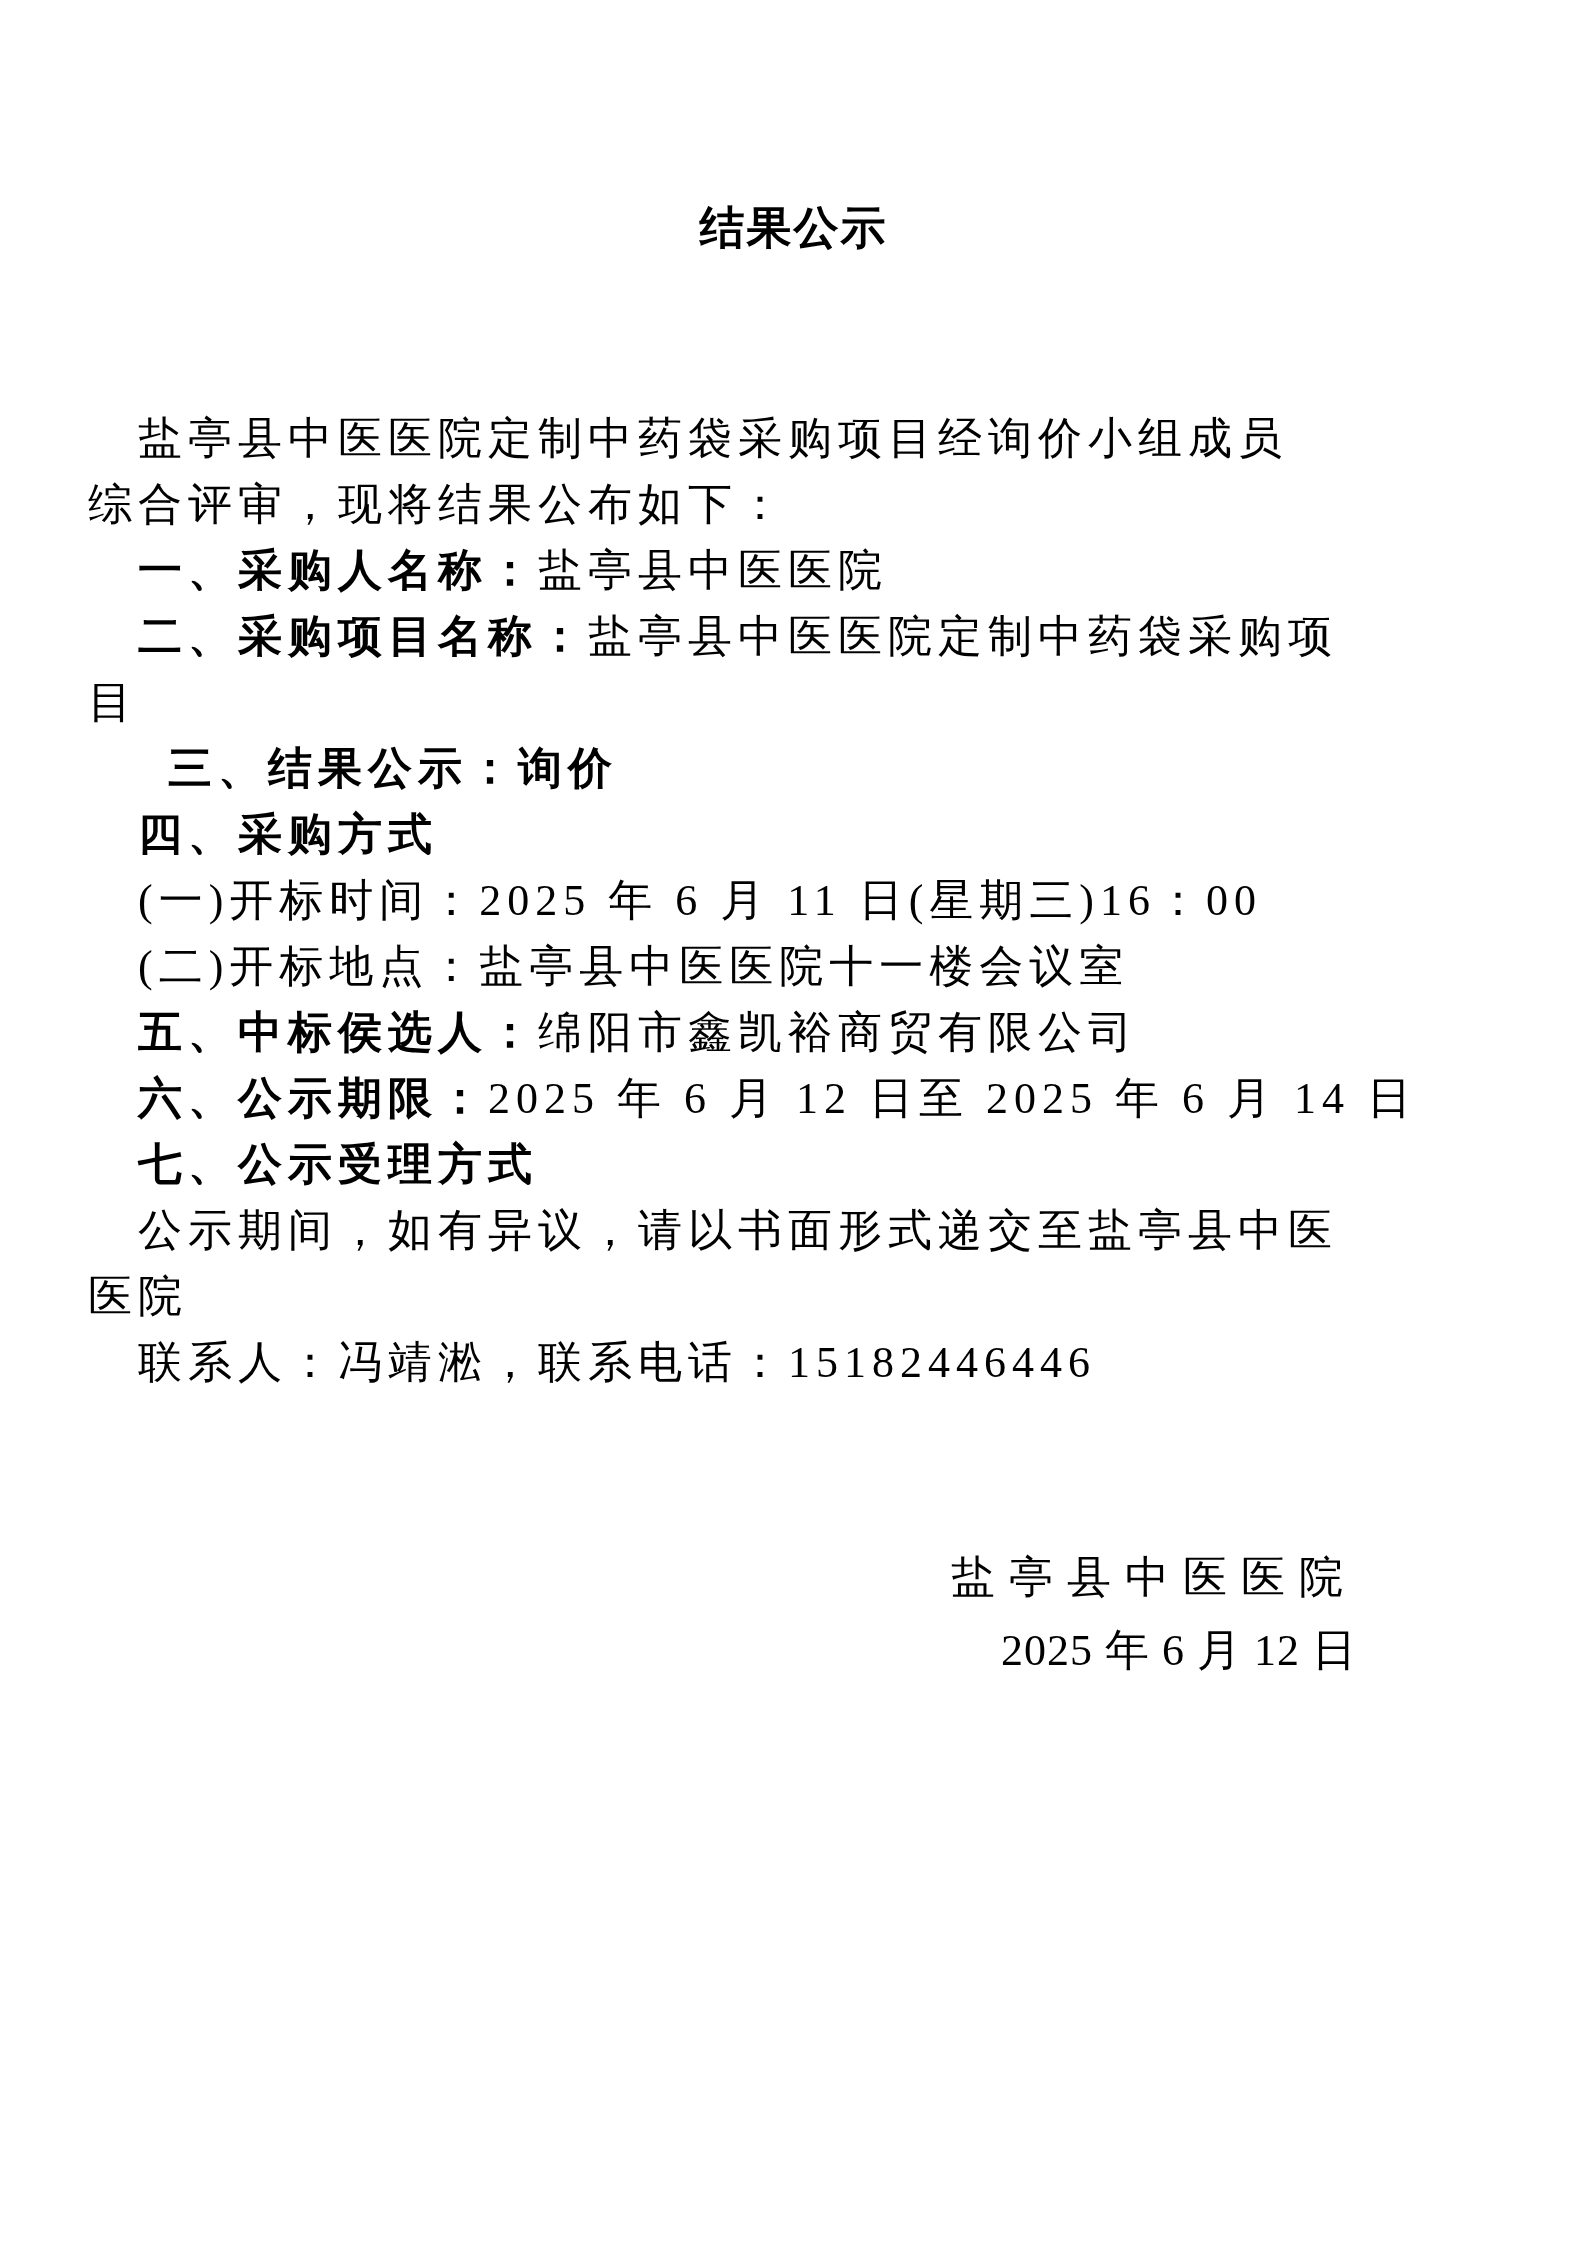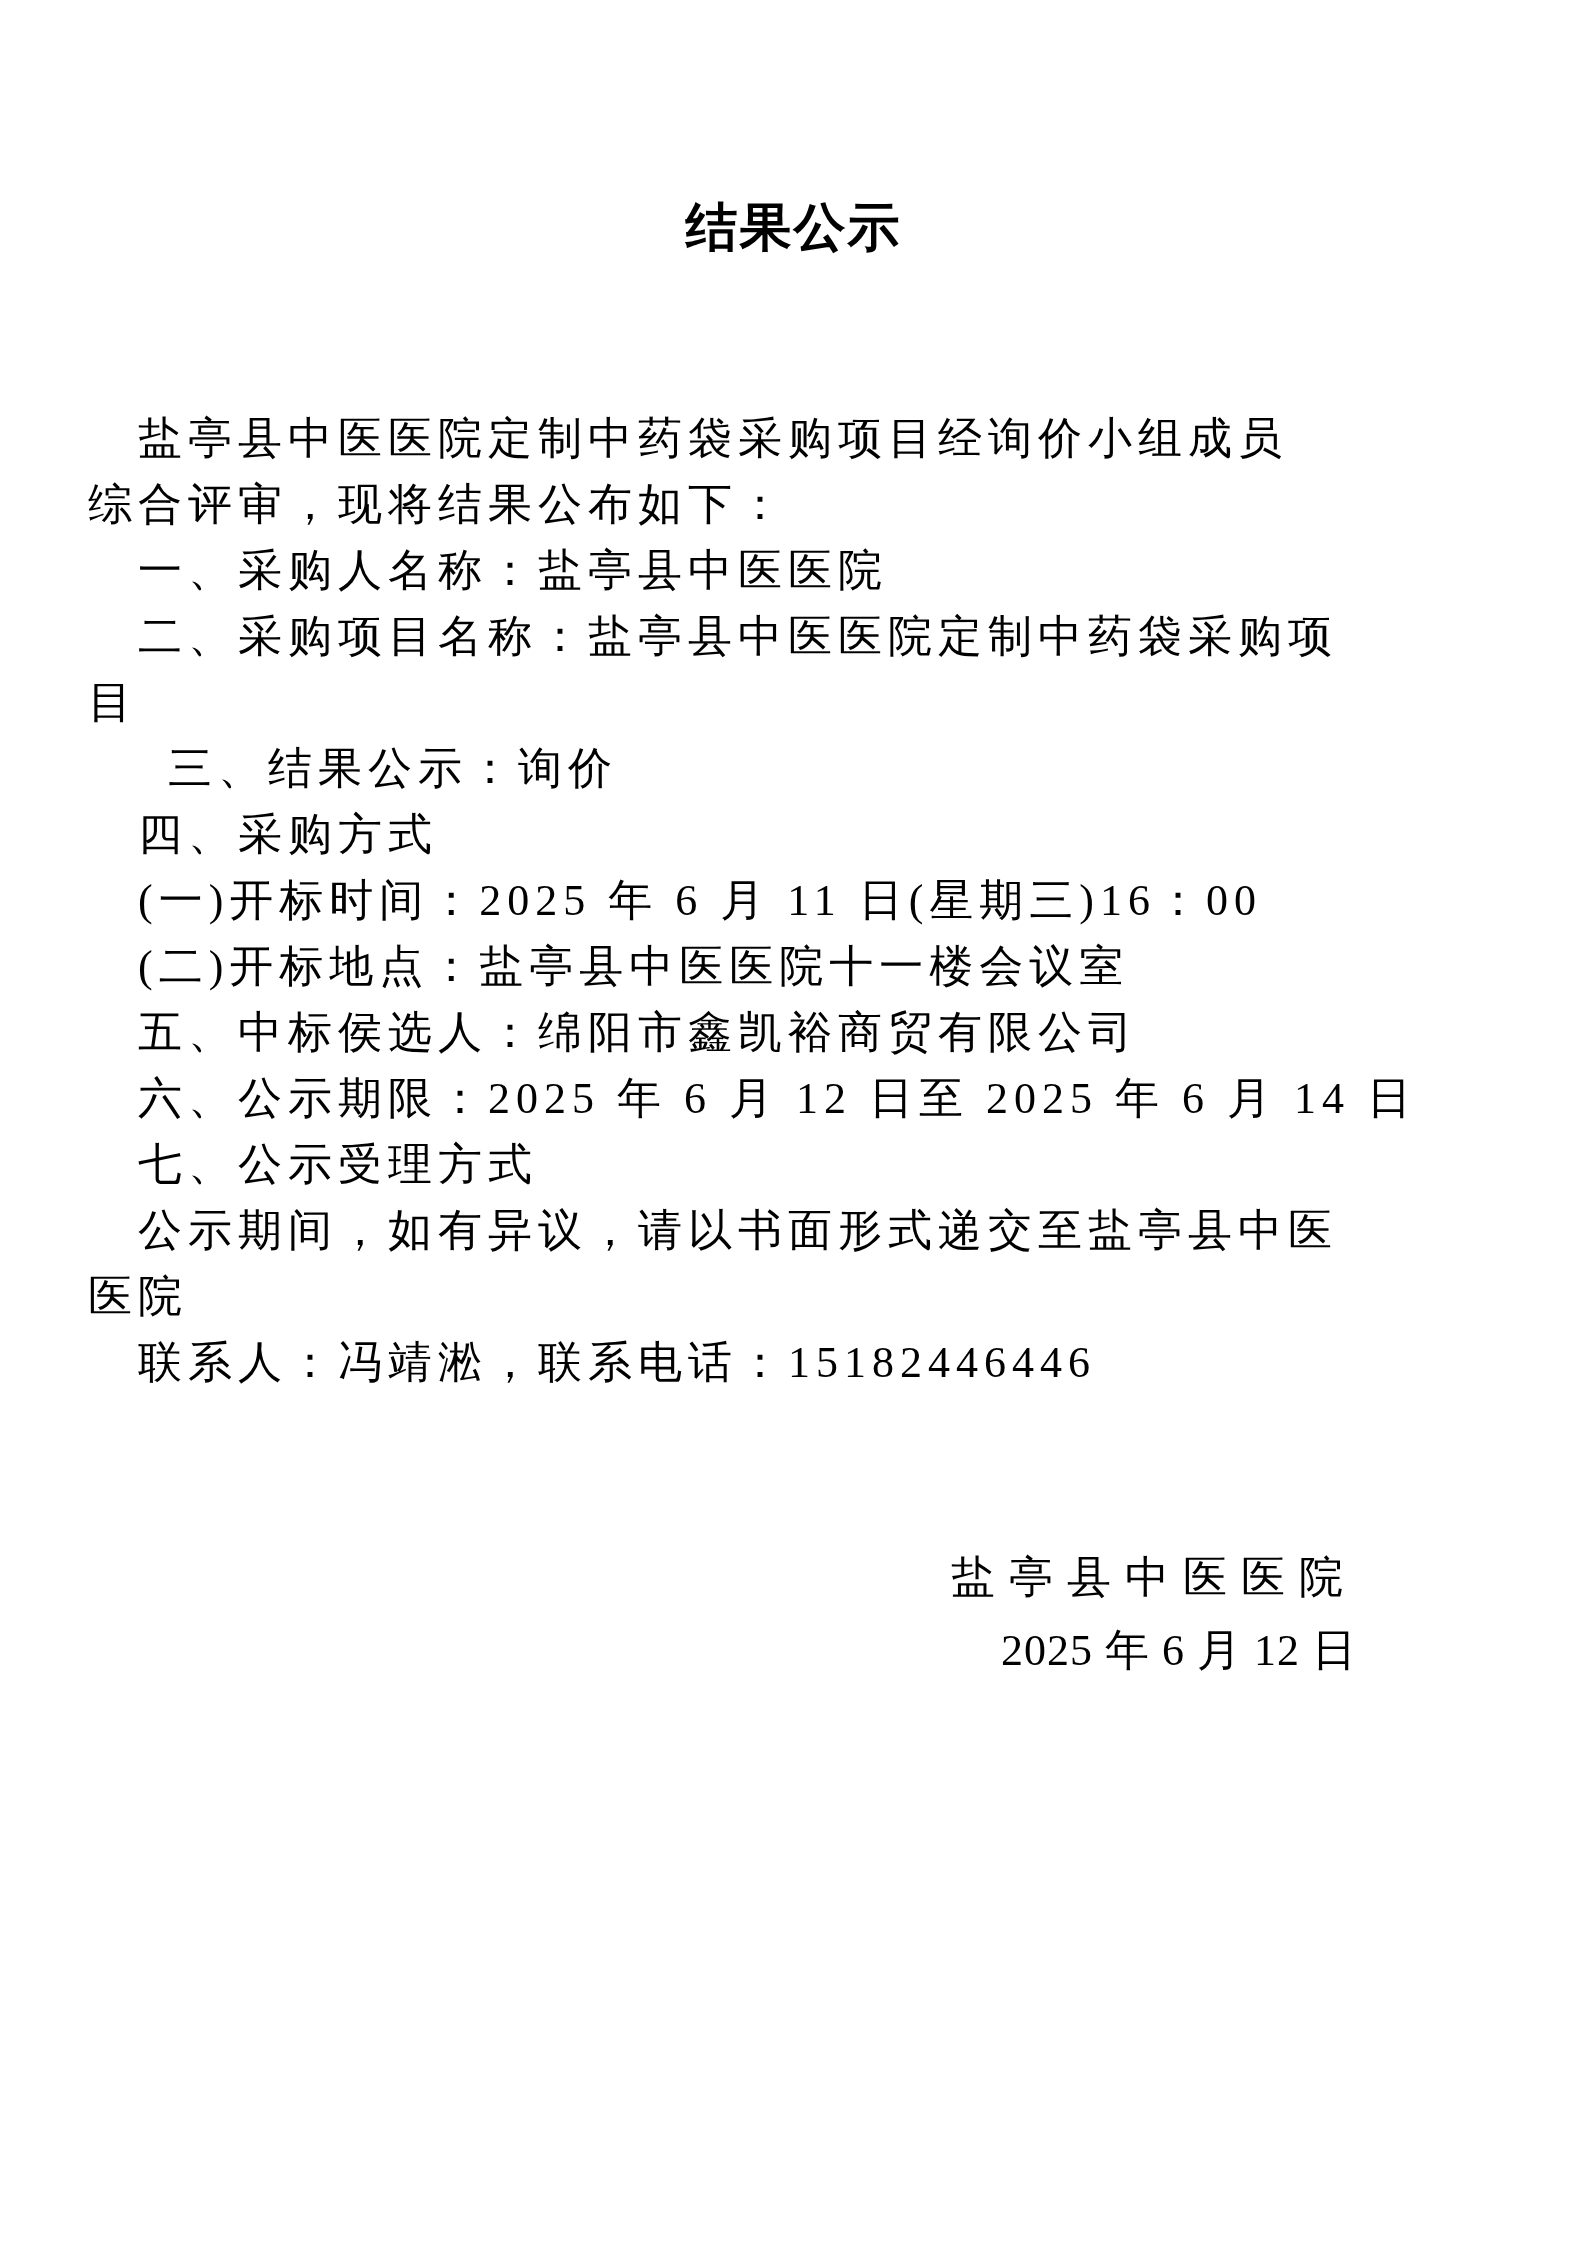--- a/index.html
+++ b/index.html
@@ -13,41 +13,41 @@
     height: 2245px;
     margin: 0 auto;
     background: #ffffff;
     color: #000000;
     font-family: "Liberation Serif", "DejaVu Serif", serif;
     overflow: hidden;
   }
   .title {
     margin: 0;
     padding-top: 188px;
-    font-size: 52px;
+    font-size: 45px;
     line-height: 80px;
     font-weight: bold;
     text-align: center;
     letter-spacing: 2px;
   }
   .content {
     margin-top: 138px;
     padding-left: 88px;
     padding-right: 60px;
     font-size: 44px;
     letter-spacing: 6px;
   }
   .line {
     height: 66px;
     line-height: 66px;
     white-space: nowrap;
   }
   .line.indent { padding-left: 50px; }
   .line.indent-extra { padding-left: 80px; }
-  .seg-bold { font-weight: normal; }
+  .seg-bold { font-weight: bold; }
   .signature {
     margin-top: 145px;
     padding-right: 230px;
     text-align: right;
     font-size: 44px;
   }
   .signature .org {
     line-height: 73px;
     letter-spacing: 14px;
   }

